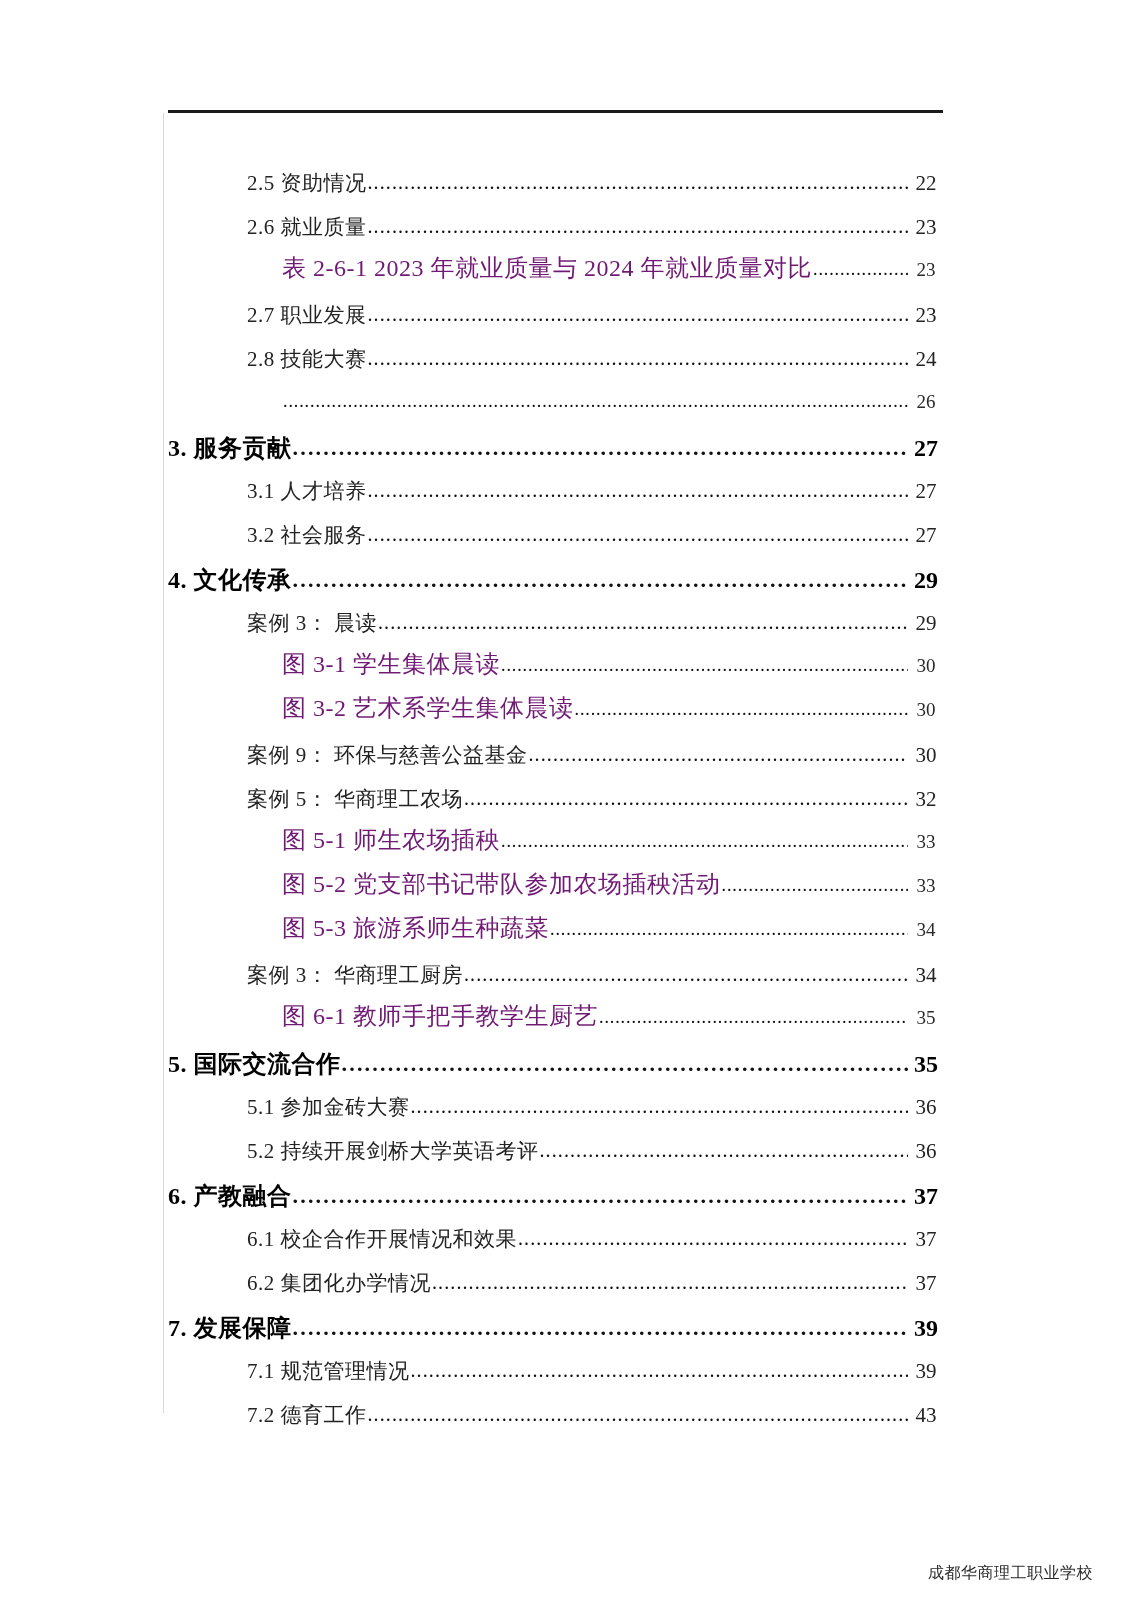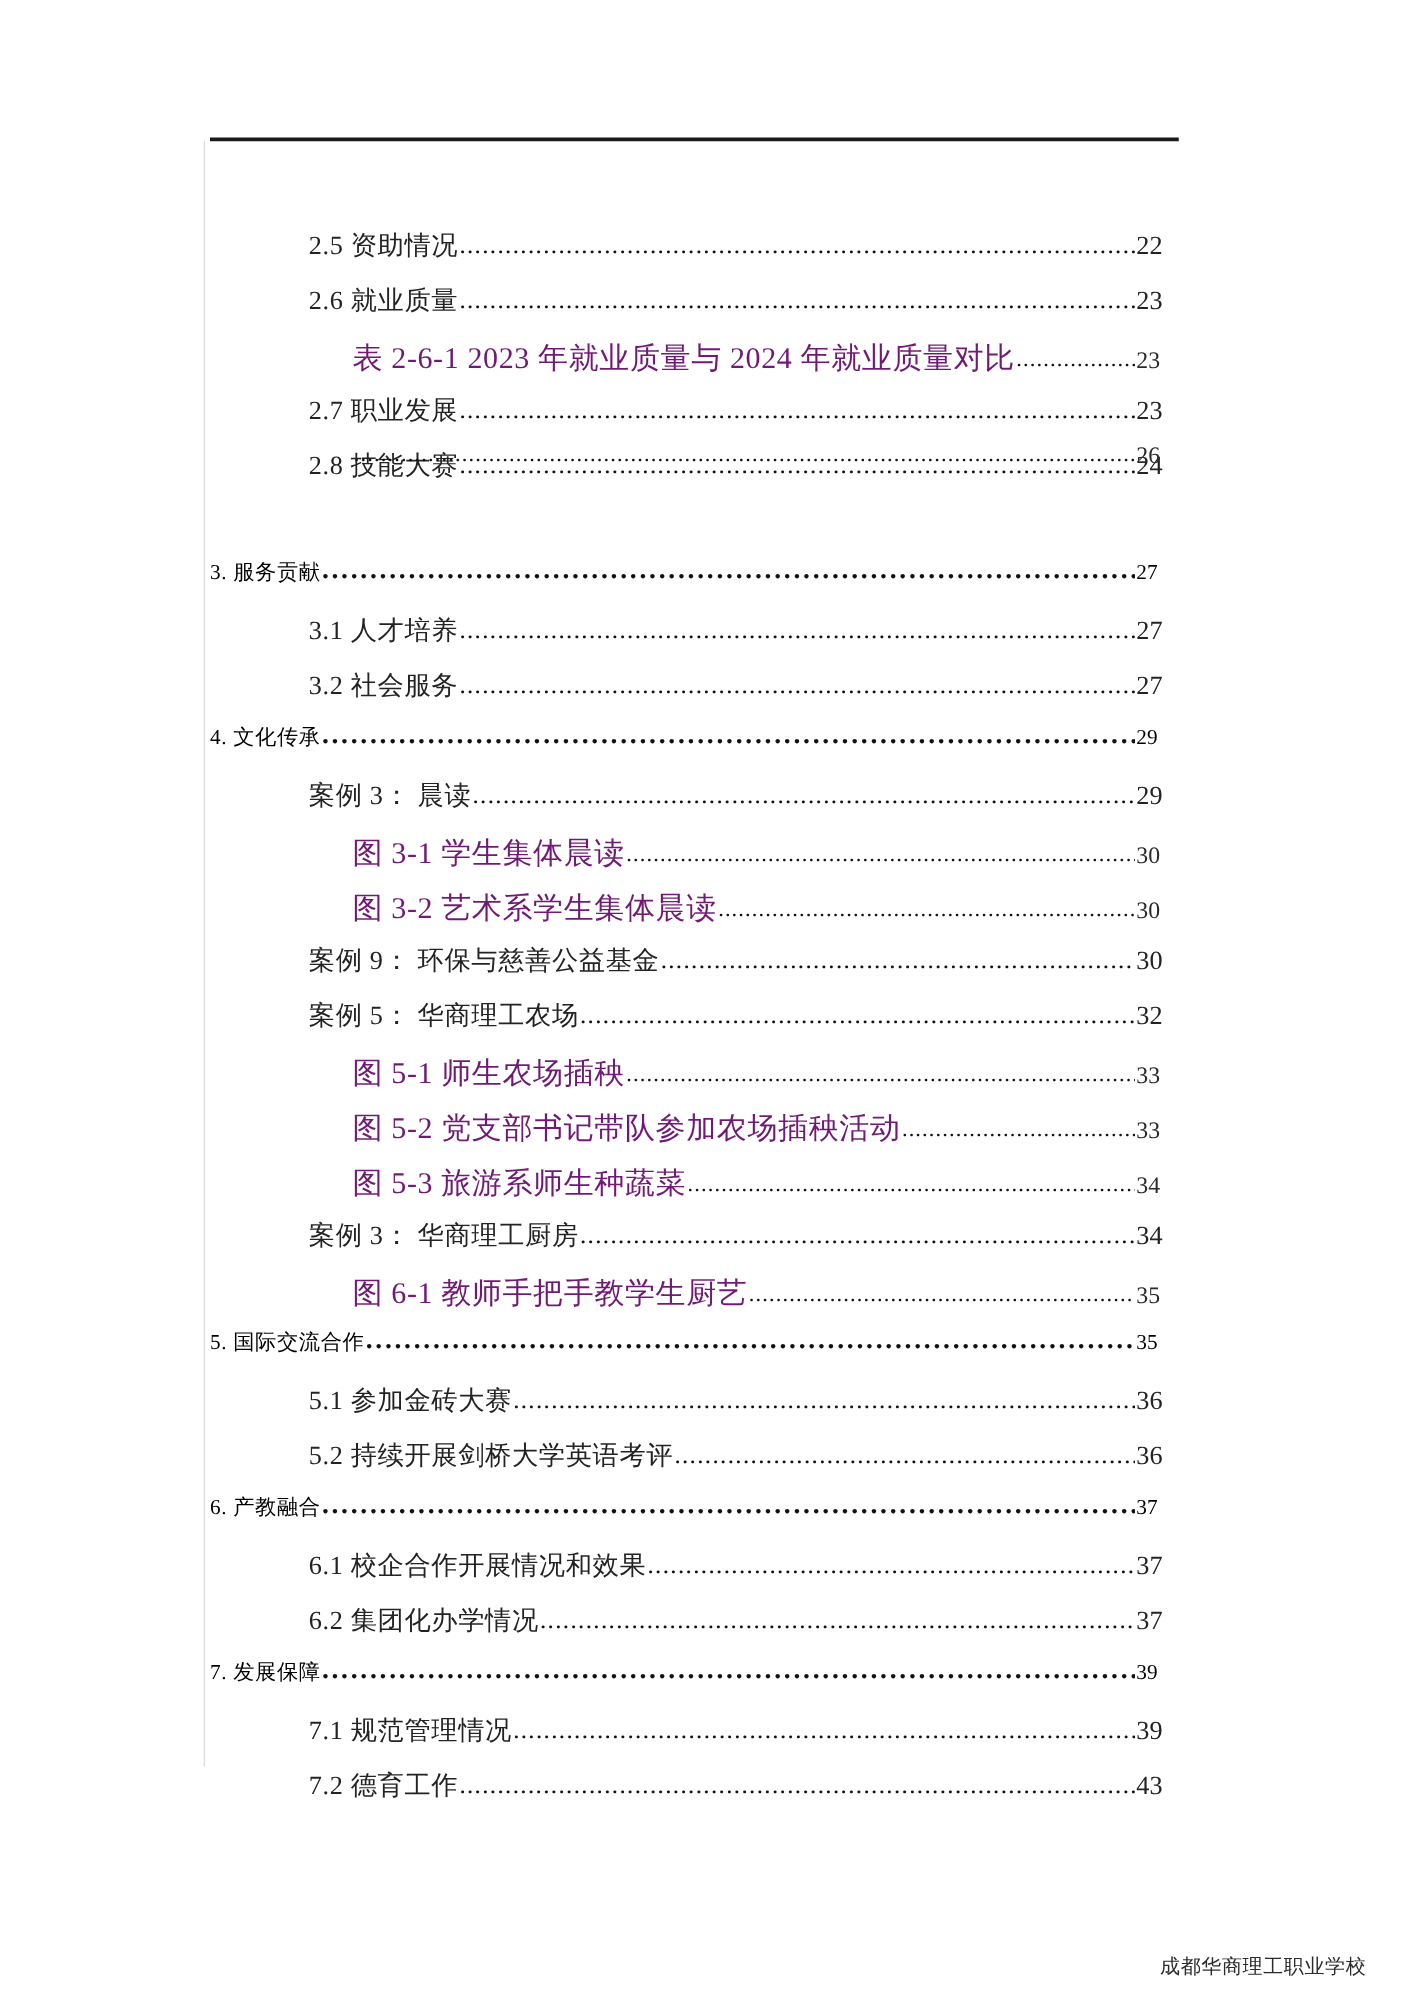--- a/index.html
+++ b/index.html
@@ -51,49 +51,49 @@
     width: 100%;
     box-sizing: border-box;
     padding-right: 188px;
     height: 44px;
   }
 
   .toc-label {
     white-space: nowrap;
     flex: 0 0 auto;
     letter-spacing: 0.5px;
-    margin-top: 48px;
   }
 
   .toc-leader {
     flex: 1 1 auto;
     min-width: 10px;
     overflow: hidden;
     white-space: nowrap;
     margin: 0 1px;
     color: #111;
     position: relative;
     top: -1px;
   }
   .toc-leader::after {
     content: "......................................................................................................................................................................";
     letter-spacing: 1.1px;
     font-size: 20px;
   }
 
   .toc-page {
     flex: 0 0 auto;
-    text-align: left;
+    text-align: center;
     min-width: 34px;
     white-space: nowrap;
+    margin-top: 37px;
   }
 
   
   .lvl1 .toc-label,
-  .lvl1 .toc-page { font-weight: normal; font-size: 17px; }
+  .lvl1 .toc-page { font-weight: bold; font-size: 24px; }
   .lvl1 { padding-left: 168px; }
   .lvl1 .toc-leader { font-weight: bold; }
   .lvl1 .toc-leader::after { letter-spacing: 2.2px; font-size: 22px; }
 
   
   .lvl2 { padding-left: 247px; }
   .lvl2 .toc-label { font-size: 21px; color: #232323; }
   .lvl2 .toc-page { font-size: 21px; color: #232323; }
 
   

